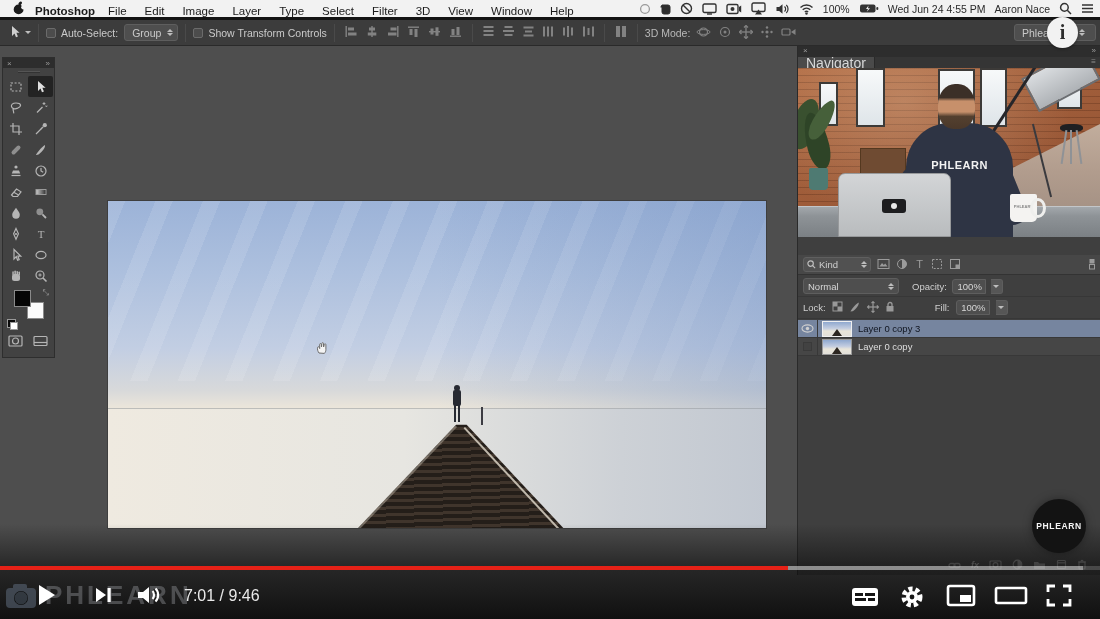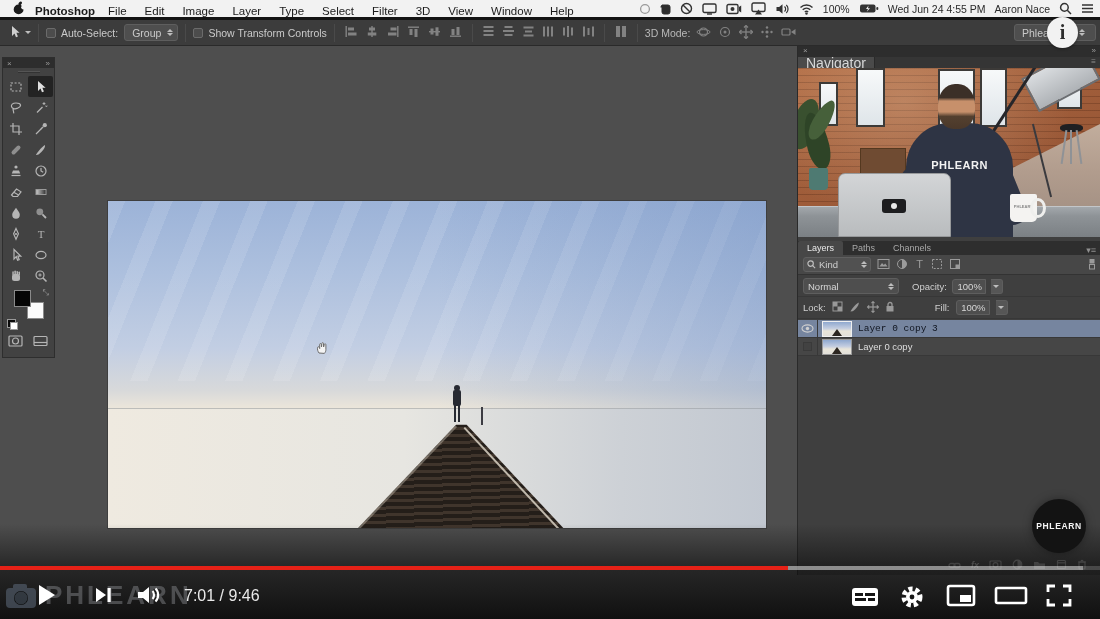--- a/index.html
+++ b/index.html
@@ -160,21 +160,21 @@
   .layer-row { height:18px; display:flex; align-items:center; background:#464646; border-bottom:1px solid #383838; }
   .layer-row.selected { background:#76859f; }
   .eye-cell { width:20px; height:18px; border-right:1px solid #383838; display:flex; align-items:center; justify-content:center; }
   .eye-empty { width:9px; height:9px; border:1px solid #3a3a3a; background:#424242; }
   .thumb { width:30px; height:16px; margin:0 6px 0 4px; border:1px solid #9a9a9a; position:relative; overflow:hidden;
            background:linear-gradient(180deg,#8fa8cf 0%,#c3cde0 45%,#e9e5d9 65%,#e2e0da 100%); }
   .thumb::after { content:""; position:absolute; left:50%; bottom:0; margin-left:-5px; width:0; height:0;
                   border-left:5px solid transparent; border-right:5px solid transparent; border-bottom:7px solid #2c2620; }
   .layer-row.selected .thumb { border-color:#f0f0f0; }
   .layer-name { font-size:9.5px; color:#dedede; }
-  .layer-row.selected .layer-name { color:#101520;font-family:Liberation Mono, monospace; }
+  .layer-row.selected .layer-name { color:#101520; }
   #lp-footer { position:absolute; left:0; bottom:3px; width:303px; height:14px; display:flex; justify-content:flex-end;
                align-items:center; gap:10px; padding-right:14px; opacity:.75; }
   #lp-footer svg, #lp-footer span { opacity:.9; }
   #lp-footer .fx { color:#b5b5b5; font-size:9px; font-style:italic; font-weight:bold; }
 
   
   #yt-gradient { position:absolute; left:0; bottom:0; width:1100px; height:95px; z-index:30;
       background:linear-gradient(180deg,rgba(0,0,0,0) 0%,rgba(8,8,8,.55) 45%,rgba(8,8,8,.88) 100%); }
   #yt-watermark { position:absolute; left:5px; top:580px; z-index:31; display:flex; align-items:center; }
   #wm-text { font-size:26px; font-weight:bold; letter-spacing:3px; color:rgba(195,200,205,.30); margin-left:4px; }
@@ -643,26 +643,20 @@
       <div id="head"></div>
       <div id="mug">
           <div id="mug-text">PHLEARN</div>
         </div>
       <div id="laptop">
           <div id="sticker"></div>
         </div>
     </div>
 
     <div id="layers-panel">
-      <div id="lp-tabs">
-        <span class="lp-tab active">Layers</span>
-        <span class="lp-tab">Paths</span>
-        <span class="lp-tab">Channels</span>
-        <span id="lp-menu">▾≡</span>
-      </div>
       <div id="lp-filter">
         <div class="kind-box">
           <svg width="9" height="9" viewBox="0 0 10 10">
               <circle cx="4" cy="4" r="3" fill="none" stroke="#c0c0c0" stroke-width="1.3"></circle>
               <line x1="6.3" y1="6.3" x2="9" y2="9" stroke="#c0c0c0" stroke-width="1.3"></line>
             </svg>
           <span>Kind</span>
           <span class="stepper">
               <i class="up"></i>
               <i class="dn"></i>

